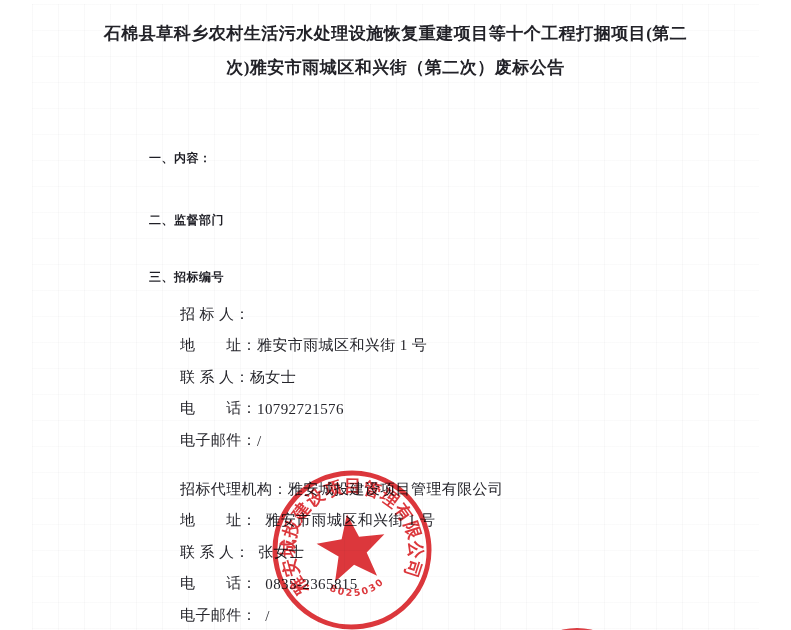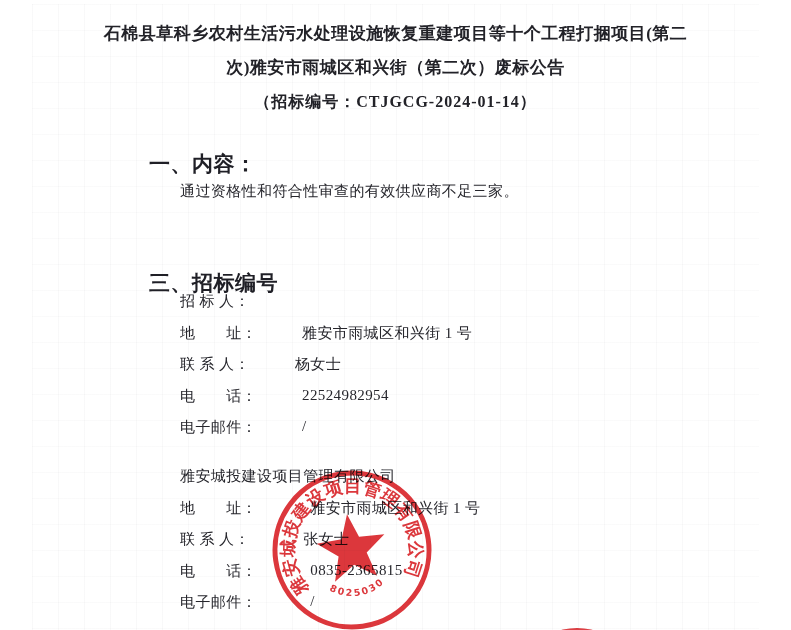--- a/index.html
+++ b/index.html
@@ -24,33 +24,33 @@
     font-size: 17px;
     font-weight: 700;
     line-height: 34px;
     letter-spacing: 0.5px;
     color: #222228;
   }
   .title .t3 { font-size: 16px; letter-spacing: 1px; }
   .heading {
     position: absolute;
     left: 117px;
-    font-size: 21px;
+    font-size: 12px;
     font-weight: 700;
     letter-spacing: 0.5px;
     color: #1f1f26;
   }
   .para {
     position: absolute;
     left: 148px;
     font-size: 15px;
     letter-spacing: 0.4px;
   }
   .rows { position: absolute; left: 148px; }
-  .row { height: 31.6px; display: flex; align-items: flex-start; font-size: 15px; letter-spacing: 0.4px; gap: 45px; }
+  .row { height: 31.6px; display: flex; align-items: flex-end; font-size: 15px; letter-spacing: 0.4px; }
   .row .lbl { white-space: pre; }
   .row .val { white-space: pre; }
   .stamp {
     position: absolute;
     left: 238px;
     top: 464px;
     width: 164px;
     height: 164px;
     mix-blend-mode: multiply;
     transform: rotate(-8deg);
@@ -75,53 +75,53 @@
   }
 </style>
 </head>
 <body>
 
 <div class="page">
 
   <div class="title">
     <div class="t1">石棉县草科乡农村生活污水处理设施恢复重建项目等十个工程打捆项目(第二</div>
     <div class="t2">次)雅安市雨城区和兴街（第二次）废标公告</div>
-    <div class="t3">（招标编号：CTJGCG-2024-01-14）</div>
   </div>
 
   <div class="heading" style="top:146px">一、内容：</div>
-  <div class="para" style="top:178px">通过资格性和符合性审查的有效供应商不足三家。</div>
 
+  <div class="heading" style="top:208px">二、监督部门</div>
 
   <div class="heading" style="top:265px">三、招标编号</div>
 
   <div class="rows" style="top:288px">
     <div class="row">
       <span class="lbl">招 标 人：</span>
     </div>
     <div class="row">
       <span class="lbl">地　　址：</span>
         <span class="val">雅安市雨城区和兴街 1 号</span>
     </div>
     <div class="row">
       <span class="lbl">联 系 人：</span>
         <span class="val">杨女士</span>
     </div>
     <div class="row">
       <span class="lbl">电　　话：</span>
-        <span class="val">22524982954</span>
+        <span class="val">10792721576</span>
     </div>
     <div class="row">
       <span class="lbl">电子邮件：</span>
         <span class="val">/</span>
     </div>
   </div>
 
   <div class="rows" style="top:463px">
     <div class="row">
+      <span class="lbl">招标代理机构：</span>
         <span class="val">雅安城投建设项目管理有限公司</span>
     </div>
     <div class="row">
       <span class="lbl">地　　址：  </span>
         <span class="val">雅安市雨城区和兴街 1 号</span>
     </div>
     <div class="row">
       <span class="lbl">联 系 人：  </span>
         <span class="val">张女士</span>
     </div>

